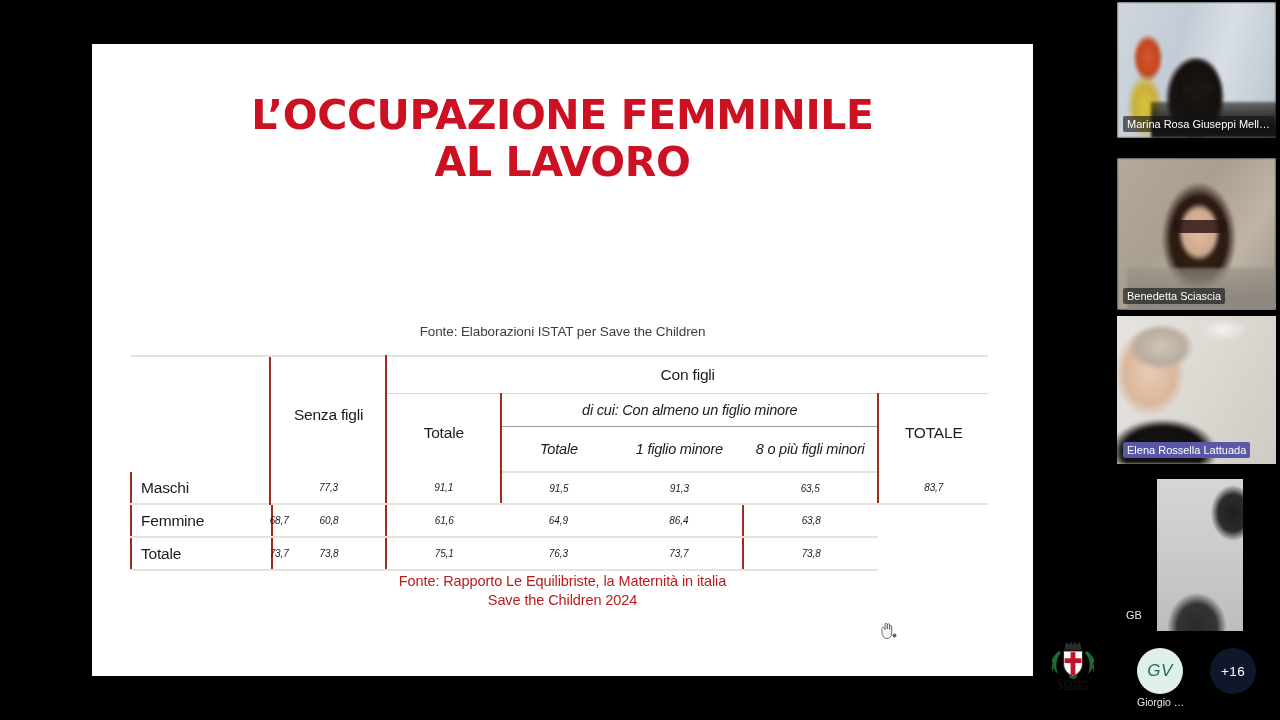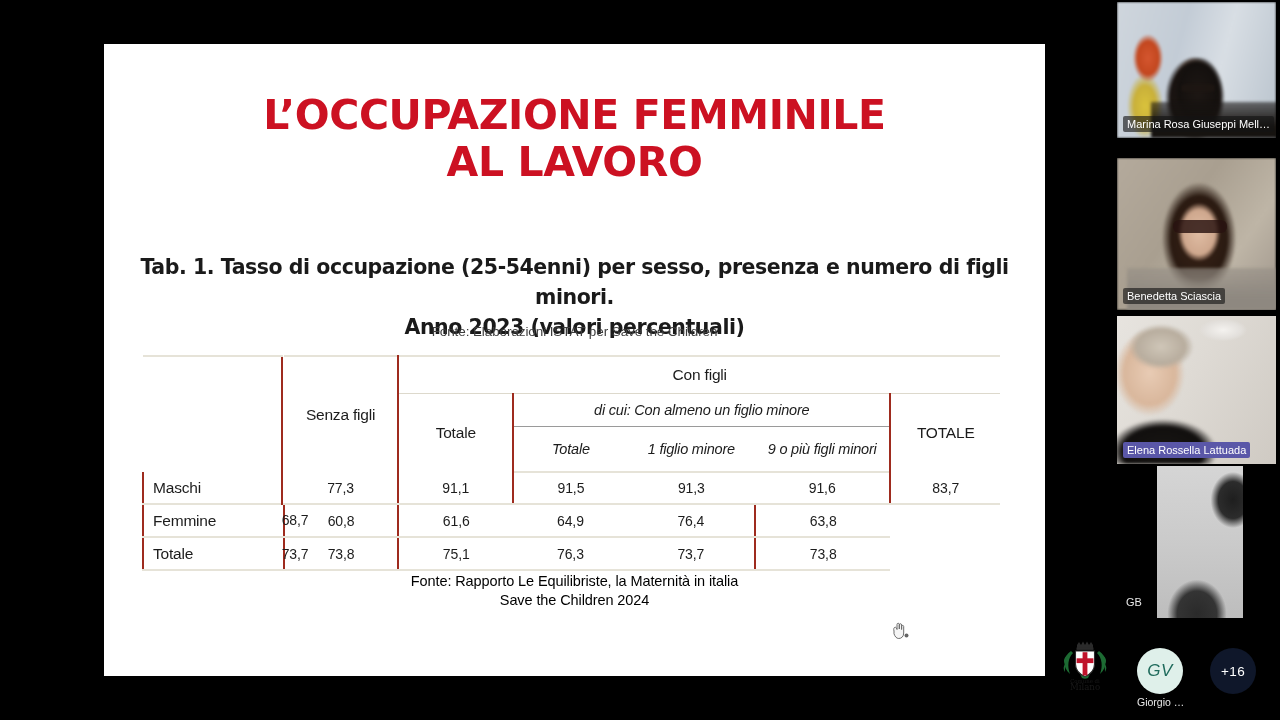--- a/index.html
+++ b/index.html
@@ -19,21 +19,21 @@
   #stage {
     position: absolute;
     left: 0; top: 0;
     width: 1280px; height: 720px;
     background: #000000;
   }
 
   
   #share-area {
     position: absolute;
-    left: 16px; top: 0;
+    left: 4px; top: 0;
     width: 1113px; height: 700px;
     background: #000000;
     overflow: hidden;
   }
 
   #slide {
     position: absolute;
     left: 88px; top: 44px;
     width: 941px; height: 632px;
     background: #ffffff;
@@ -126,32 +126,32 @@
     font-style: italic;
     font-size: 14.5px;
     letter-spacing: -0.2px;
   }
   .row-label {
     text-align: left !important;
     padding-left: 9px !important;
     font-size: 15.5px;
     letter-spacing: -0.2px;
   }
-  .val { font-size: 14px; letter-spacing: -0.1px; }
+  .val { font-size: 10px; letter-spacing: -0.1px; font-style: italic; }
   .bold { font-weight: bold; }
 
   .spacer-col { width: 2px; }
 
   
   .fonte-bottom {
     position: absolute;
     left: 0; top: 528px;
     width: 941px;
     text-align: center;
-    color: #000000;
+    color: #b91c1c;
     font-family: "Liberation Sans", sans-serif;
     font-size: 14.5px;
     line-height: 19px;
     letter-spacing: -0.1px;
   }
   .fonte-bottom .fl { display: block; }
 
   
   #milano-logo {
     position: absolute;
@@ -320,21 +320,21 @@
   }
   #tile-3 .body {
     position: absolute;
     left: -6px; bottom: 0;
     width: 130px; height: 62px;
     background: radial-gradient(ellipse 66px 40px at 40% 80%, #181614 0%, #110f0e 62%, rgba(17,15,14,0) 82%);
     filter: blur(1.5px);
   }
 
   
-  #tile-4 { top: 464px; height: 158px; background: #000; }
+  #tile-4 { top: 477px; height: 158px; background: #000; }
   #tile-4 .portrait {
     position: absolute;
     left: 40px; top: 2px;
     width: 86px; height: 152px;
     background:
       radial-gradient(ellipse 32px 40px at 76px 34px, #1e1e1e 0%, #2c2c2c 46%, rgba(44,44,44,0) 70%),
       radial-gradient(ellipse 38px 44px at 40px 148px, #2a2a2a 0%, #343434 52%, rgba(52,52,52,0) 78%),
       linear-gradient(180deg, #d5d5d5 0%, #cacaca 52%, #bdbdbd 100%);
     filter: blur(0.7px);
   }
@@ -397,24 +397,20 @@
 
   <div id="share-area">
 
     <div id="slide">
 
       <div class="slide-title">
         <span class="tl">L’OCCUPAZIONE FEMMINILE</span>
         <span class="tl">AL LAVORO</span>
       </div>
 
-      <div class="tab-caption">
-        <span class="cl">Tab. 1. Tasso di occupazione (25-54enni) per sesso, presenza e numero di figli minori.</span>
-        <span class="cl">Anno 2023 (valori percentuali)</span>
-      </div>
 
       <div class="fonte-top">Fonte: Elaborazioni ISTAT per Save the Children</div>
 
       <div id="data-table">
         <table>
           <colgroup>
             <col style="width:133px">
             <col style="width:2px">
             <col style="width:110px">
             <col style="width:110px">
@@ -434,40 +430,40 @@
 
           <tr>
             <td rowspan="2" class="hd-plain vr-right" style="height:32px;">Totale</td>
             <td colspan="3" class="hd-ital hl-gray" style="height:32px;">di cui: Con almeno un figlio minore</td>
             <td rowspan="2" class="hd-bold vr-left" style="height:32px;">TOTALE</td>
           </tr>
 
           <tr>
             <td class="hd-ital hl-bottom" style="height:44px;">Totale</td>
             <td class="hd-ital hl-bottom" style="height:44px;">1 figlio minore</td>
-            <td class="hd-ital hl-bottom" style="height:44px;">9 o più figli minori</td>
+            <td class="hd-ital hl-bottom" style="height:44px;">8 o più figli minori</td>
           </tr>
 
           <tr>
             <td class="row-label hl-bottom vr-left" style="height:31px;">Maschi</td>
             <td class="val hl-bottom vr-right">77,3</td>
             <td class="val hl-bottom vr-right">91,1</td>
             <td class="val hl-bottom">91,5</td>
             <td class="val hl-bottom">91,3</td>
-            <td class="val hl-bottom vr-right">91,6</td>
+            <td class="val hl-bottom vr-right">63,5</td>
             <td class="val bold hl-bottom">83,7</td>
           </tr>
 
           <tr>
             <td class="row-label hl-bottom vr-left" style="height:31px;">Femmine</td>
             <td class="val hl-bottom vr-right">68,7</td>
             <td class="val hl-bottom vr-right">60,8</td>
             <td class="val hl-bottom">61,6</td>
             <td class="val hl-bottom">64,9</td>
-            <td class="val hl-bottom vr-right">76,4</td>
+            <td class="val hl-bottom vr-right">86,4</td>
             <td class="val bold hl-bottom">63,8</td>
           </tr>
 
           <tr>
             <td class="row-label bold hl-bottom vr-left" style="height:31px;">Totale</td>
             <td class="val bold hl-bottom vr-right">73,7</td>
             <td class="val bold hl-bottom vr-right">73,8</td>
             <td class="val bold hl-bottom">75,1</td>
             <td class="val bold hl-bottom">76,3</td>
             <td class="val bold hl-bottom vr-right">73,7</td>

